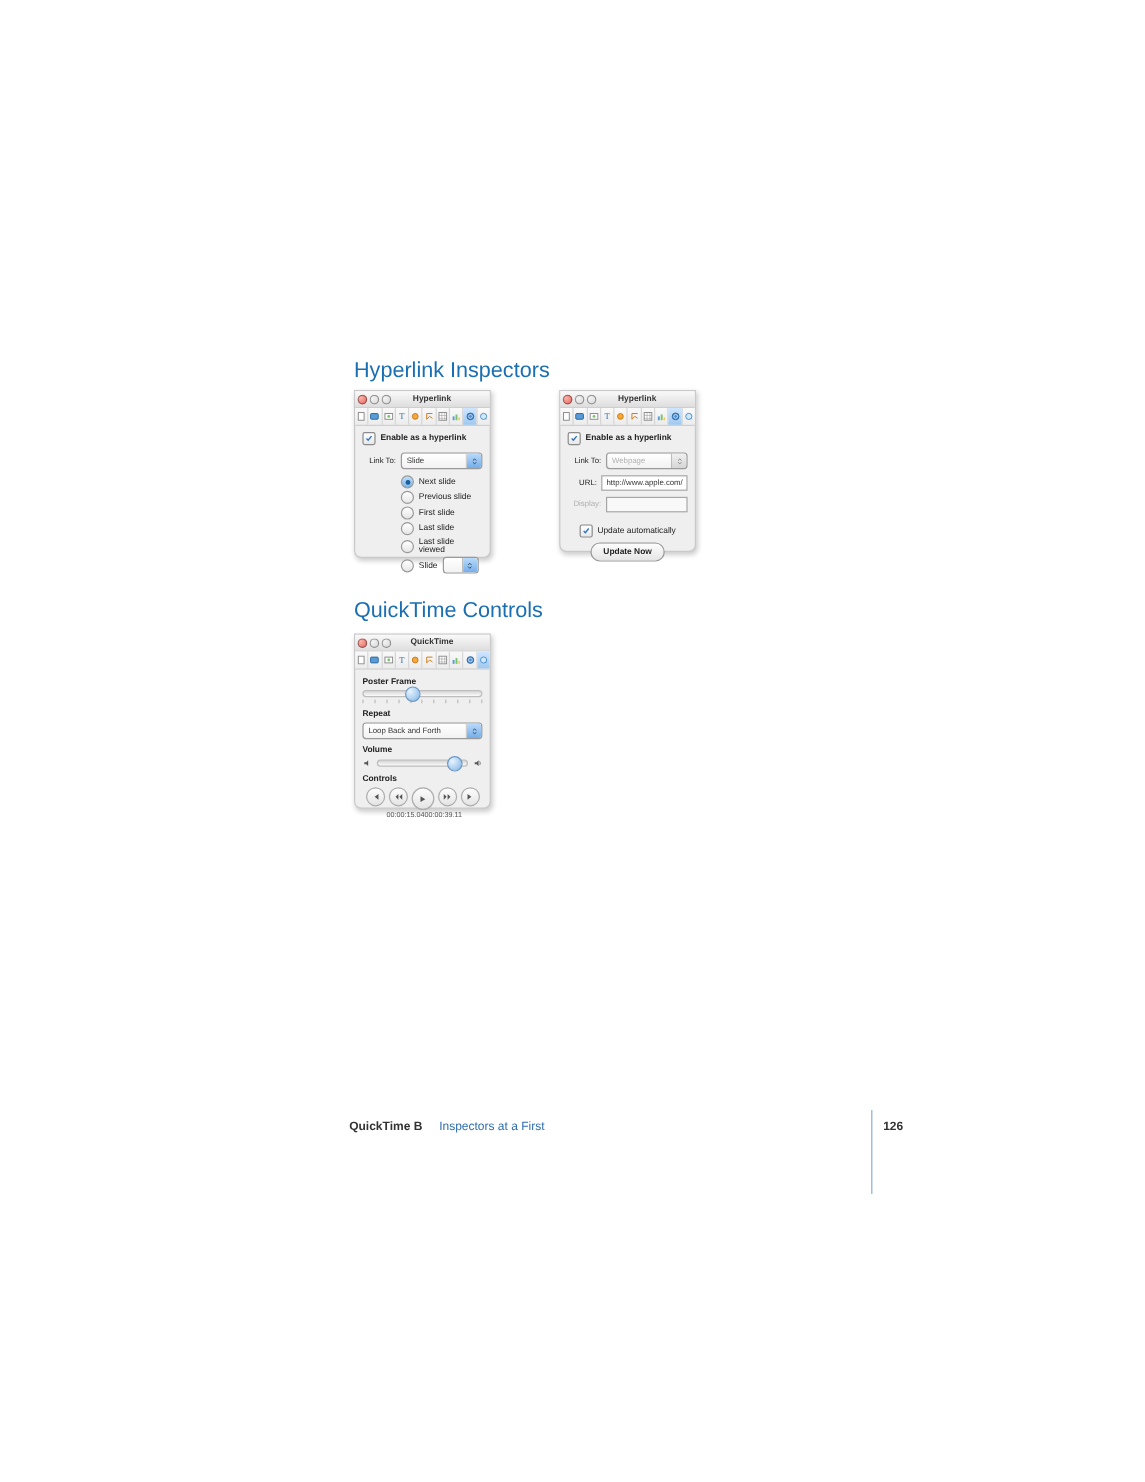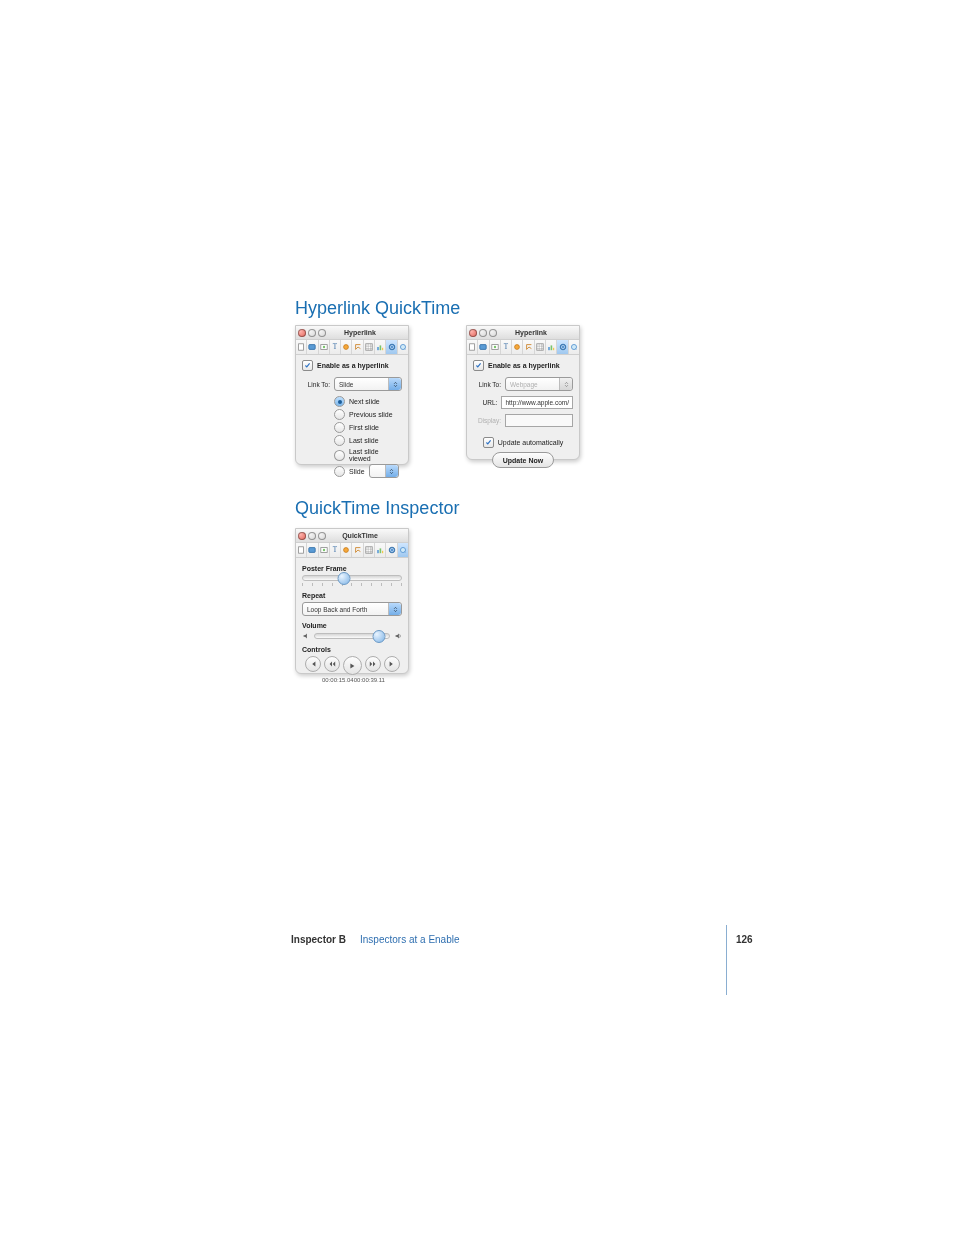--- a/index.html
+++ b/index.html
@@ -67,22 +67,22 @@
   .footer{position:absolute;left:291px;right:200px;top:934px;font-size:10px;color:#555;display:flex;align-items:flex-start;}
   .footer .app{font-weight:800;color:#333;}
   .footer .sec{color:#2f6fb0;margin-left:14px;}
   .vr{position:absolute;left:726px;top:925px;width:1px;height:70px;background:#8aaed1;}
   .pg{position:absolute;left:736px;top:934px;font-size:10px;font-weight:800;color:#333;}
 </style>
 </head>
 <body>
 <div class="page">
 
-<div class="h1 first">Hyperlink QuickTime</div>
-<div class="h1 second">QuickTime Inspector</div>
+<div class="h1 first">Hyperlink Inspectors</div>
+<div class="h1 second">QuickTime Controls</div>
 
 <div class="panel" style="left:295px;top:325px;height:138px;">
   <div class="titlebar">
     <span class="tbtn close"></span>
     <span class="tbtn other"></span>
     <span class="tbtn other"></span>
     <span class="ttext">Hyperlink</span>
   </div>
   <div class="tabstrip">
     <div class="tab">
@@ -450,19 +450,19 @@
           </span>
     </div>
     <div class="timeline">
       <span>00:00:15.04</span>
       <span>00:00:39.11</span>
     </div>
   </div>
 </div>
 
 <div class="footer">
-  <span class="app">Inspector B</span>
-  <span class="sec">Inspectors at a Enable</span>
+  <span class="app">QuickTime B</span>
+  <span class="sec">Inspectors at a First</span>
 </div>
 <div class="vr"></div>
 <div class="pg">126</div>
 
 </div>
 
 </body></html>

